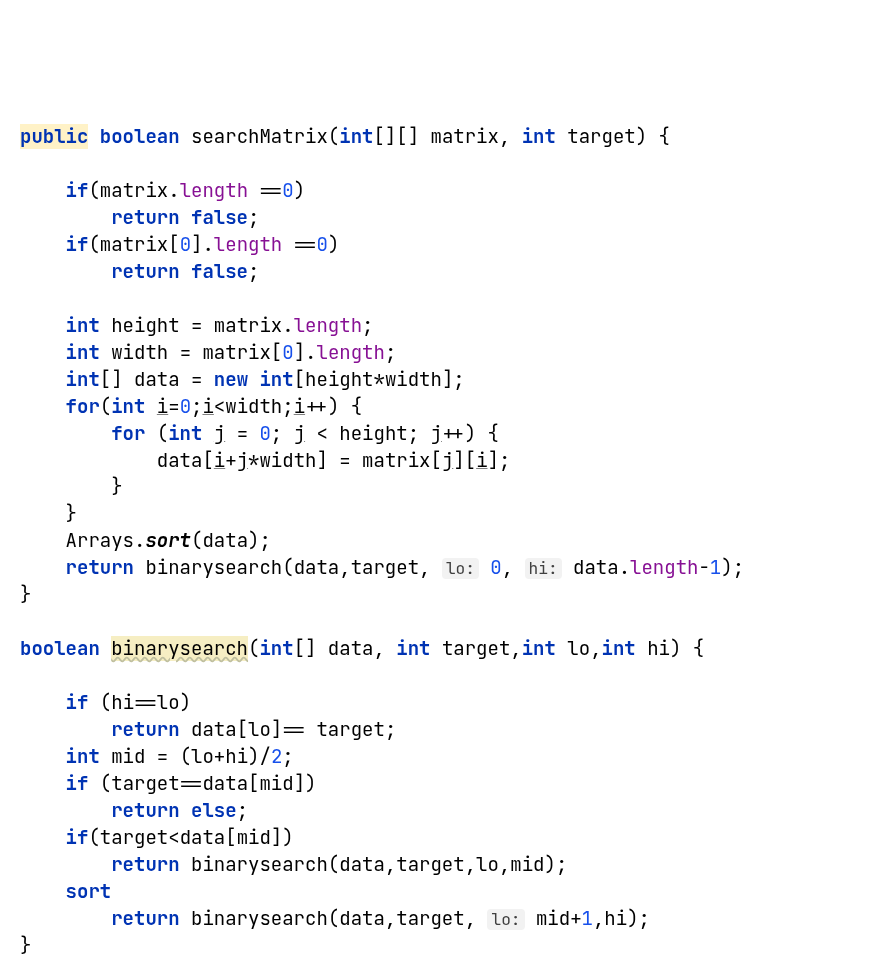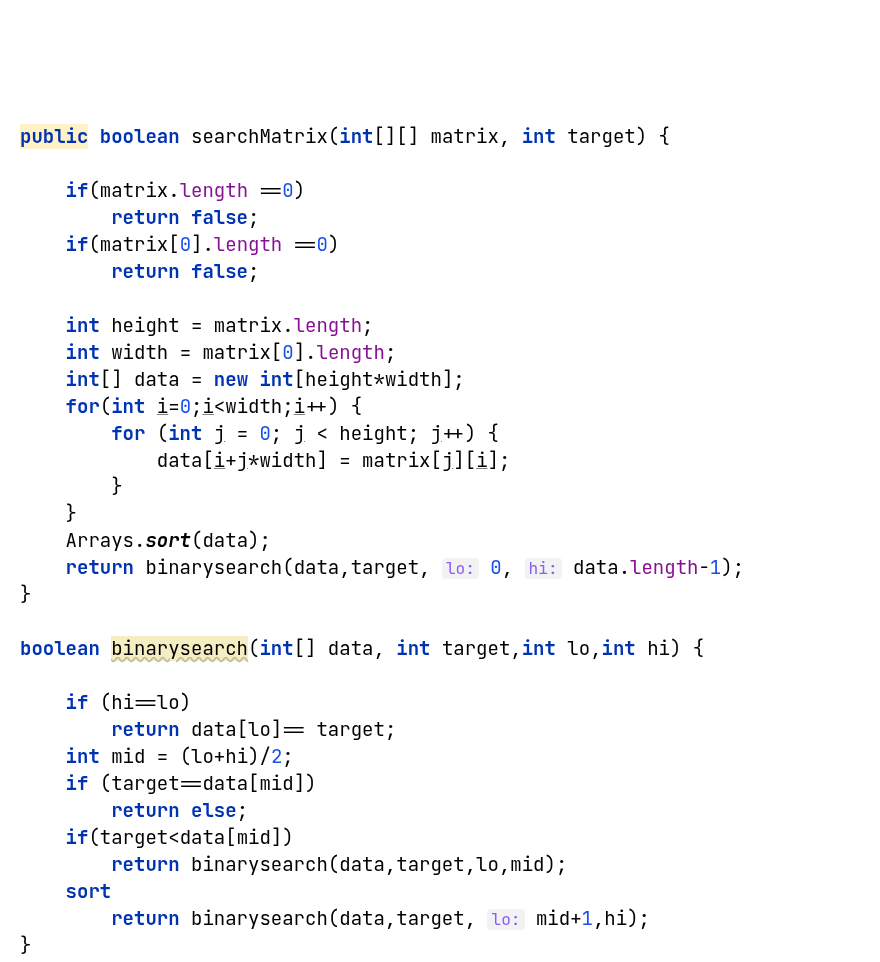--- a/index.html
+++ b/index.html
@@ -15,21 +15,21 @@
   }
   .code-block { display: block; }
   .kw { color: #0033b3; font-weight: bold; }       
   .fld { color: #871094; font-weight: normal; }       
   .num { color: #1750eb; }                          
   .it  { font-style: italic; font-weight: bold; }                      
   .underline { text-decoration: underline; text-decoration-color: #808080; text-decoration-style: solid; }
   .wavy { text-decoration: underline wavy #c0c0a0; }
   .hl1 { background: #fff2c7; }                     
   .hl2 { background: #f6eec3; }                     
-  .hint { color: #8b5cf6; background: #f2f2f2; border-radius: 4px; padding: 0 4px; font-size: 0.85em; }
+  .hint { color: #404040; background: #f2f2f2; border-radius: 4px; padding: 0 4px; font-size: 0.85em; }
 </style>
 </head>
 <body>
 
 
 
 <div class="code-block"><span><span class="kw hl1">public</span> <span class="kw">boolean</span> <span>searchMatrix</span><span>(</span><span class="kw">int</span><span>[</span><span>]</span><span>[</span><span>]</span> <span>matrix</span><span>,</span> <span class="kw">int</span> <span>target</span><span>)</span> <span>{</span></span>
 
 <span>    <span class="kw">if</span><span>(</span><span>matrix</span><span>.</span><span class="fld">length</span> <span>==</span><span class="num">0</span><span>)</span></span>
 <span>        <span class="kw">return</span> <span class="kw">false</span><span>;</span></span>

